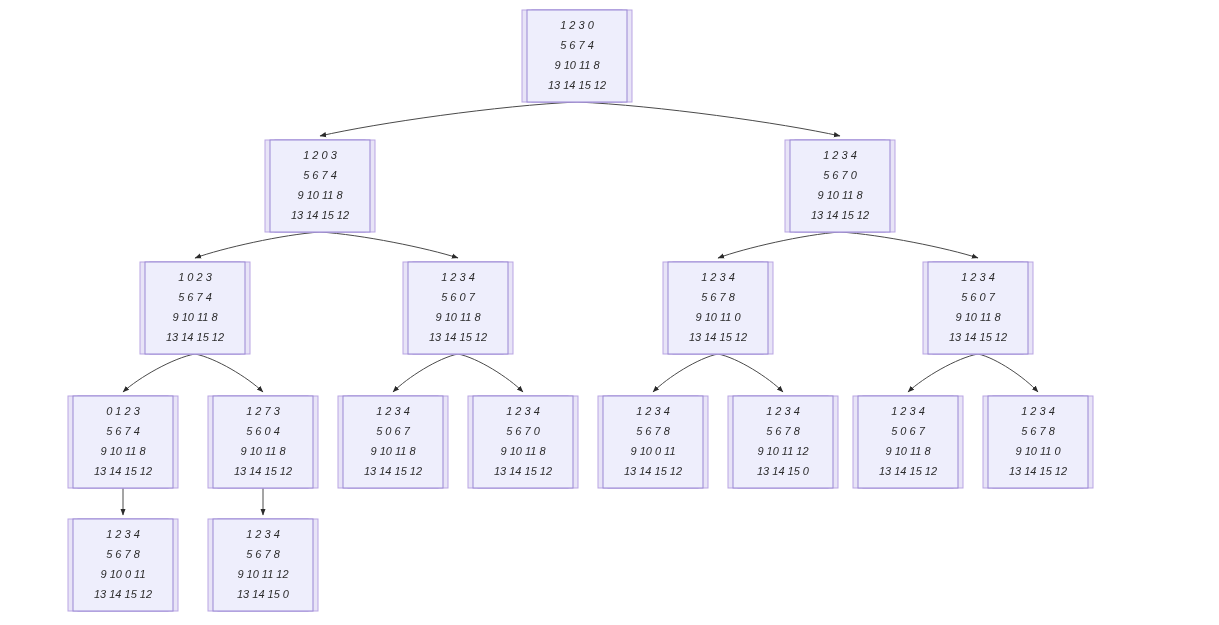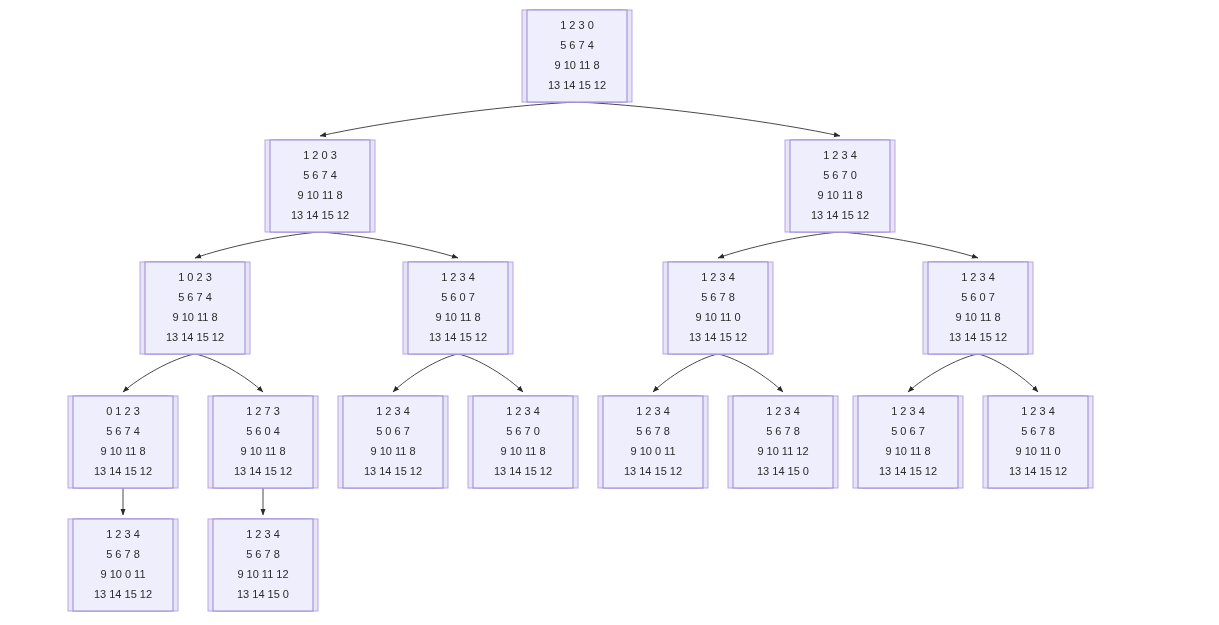--- a/index.html
+++ b/index.html
@@ -10,20 +10,21 @@
   body {
     width: 1219px;
     height: 625px;
     overflow: hidden;
     font-family: "Liberation Sans", sans-serif;
   }
   #diagram-root {
     position: relative;
     width: 1219px;
     height: 625px;
+    font-style: italic;
   }
   svg#tree-svg {
     position: absolute;
     top: 0;
     left: 0;
     width: 1219px;
     height: 625px;
     display: block;
   }
   .node-shadow {

